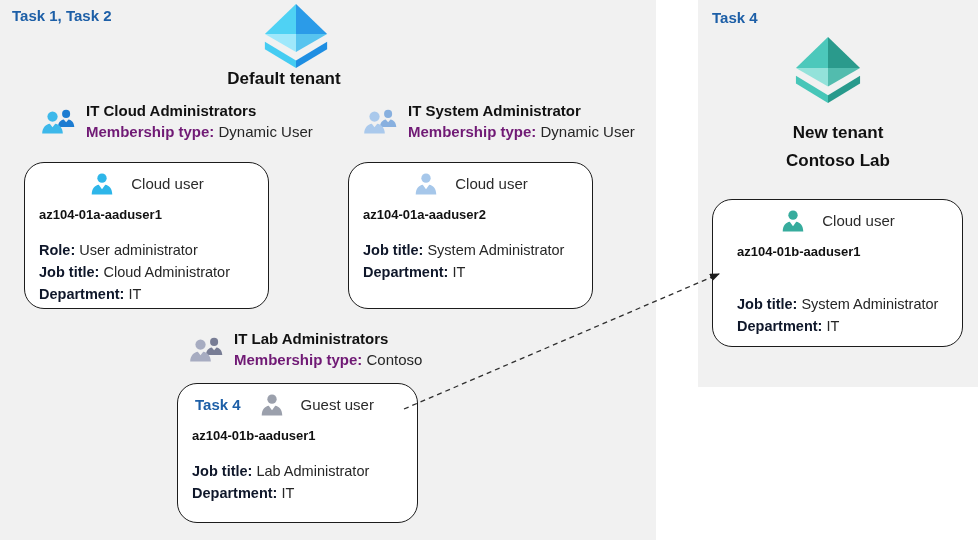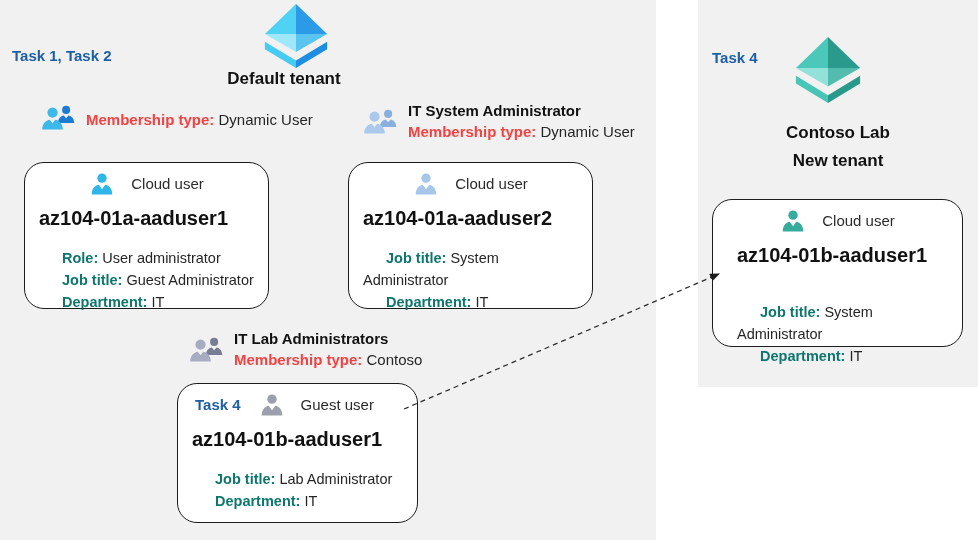--- a/index.html
+++ b/index.html
@@ -4,45 +4,45 @@
 <style>
   html,body { margin:0; padding:0; }
   .canvas {
     position:relative; width:978px; height:540px; background:#ffffff;
     font-family:"Liberation Sans", sans-serif; color:#1f1f1f; overflow:hidden;
   }
   .bg { position:absolute; }
   .bg-left  { left:0;   top:0; width:656px; height:540px; background:#f1f1f1; }
   .bg-right { left:698px;top:0; width:280px; height:387px; background:#f1f1f1; }
 
-  .task-label { position:absolute; font-weight:700; font-size:15px; color:#1d5fa7;margin-top:40px; }
+  .task-label { position:absolute; font-weight:700; font-size:15px; color:#1d5fa7; }
 
   .tenant-title { position:absolute; font-weight:700; font-size:17px; color:#111; text-align:center; }
   .tenant-title.two-line { line-height:1.62; }
 
   .pyramid { position:absolute; }
 
   .group { position:absolute; display:flex; align-items:center; gap:9px; }
   .grp-icon { width:37px; height:31px; flex:0 0 auto; }
   .group-title { font-weight:700; font-size:15px; color:#111; }
   .membership { font-size:15px; margin-top:4px; color:#262626; }
-  .membership b { color:#ef4444; }
+  .membership b { color:#701a75; }
 
   .card {
     position:absolute; background:#fff; border:1.4px solid #1c1c1c; border-radius:20px;
     box-sizing:border-box;
   }
   .card-head { display:flex; align-items:center; justify-content:center; gap:16px; margin-top:7px; }
   .card-head.left-head { justify-content:flex-start; padding-left:17px; }
   .user-icon { width:26px; height:26px; }
   .user-type { font-size:15px; color:#2b2b2b; }
   .task-inline { font-weight:700; font-size:15px; color:#1d5fa7; margin-right:2px; }
-  .card-name { margin:11px 14px 0; font-weight:700; font-size:20px; color:#111; }
+  .card-name { margin:11px 14px 0; font-weight:700; font-size:13px; color:#111; }
   .fields { margin:17px 14px 0; font-size:14.5px; line-height:1.52; color:#262626; }
-  .fields b { color:#0f766e;margin-left:23px; }
+  .fields b { color:#0f172a; }
   .card--right .card-name, .card--right .fields { margin-left:24px; }
   .card--right .fields { margin-top:34px; }
 
   .arrow-layer { position:absolute; left:0; top:0; pointer-events:none; }
 </style>
 </head>
 <body>
 
 <div class="canvas">
 
@@ -63,20 +63,21 @@
   <div class="tenant-title" style="left:174px; top:69px; width:220px;">Default tenant</div>
 
   <div class="group" style="left:40px; top:102px;">
     <svg class="grp-icon" viewBox="0 0 34 28">
       <circle cx="24" cy="7" r="3.7" fill="#1d7cd1"></circle>
       <path d="M16.5,19 C16.7,14.8 18.9,12.6 21.8,12.1 L24,14.8 L26.2,12.1 C29.1,12.6 31.3,14.8 31.5,19 Z" fill="#1d7cd1"></path>
       <circle cx="11.5" cy="9.5" r="4.7" fill="#3db8ea"></circle>
       <path d="M2,25 C2.2,19.3 5.4,16.6 9,16 L11.5,19.3 L14,16 C17.6,16.6 20.8,19.3 21,25 Z" fill="#3db8ea"></path>
     </svg>
     <div class="group-text">
+      <div class="group-title">IT Cloud Administrators</div>
       <div class="membership">
         <b>Membership type:</b> <span>Dynamic User</span>
       </div>
     </div>
   </div>
 
   <div class="group" style="left:362px; top:102px;">
     <svg class="grp-icon" viewBox="0 0 34 28">
       <circle cx="24" cy="7" r="3.7" fill="#88b0df"></circle>
       <path d="M16.5,19 C16.7,14.8 18.9,12.6 21.8,12.1 L24,14.8 L26.2,12.1 C29.1,12.6 31.3,14.8 31.5,19 Z" fill="#88b0df"></path>
@@ -95,21 +96,21 @@
     <div class="card-head">
       <svg class="user-icon" viewBox="0 0 24 23">
         <circle cx="12" cy="7" r="4.3" fill="#2eb6e9"></circle>
         <path d="M2.5,22 C2.7,16.5 5.5,13.8 9,13.2 L12,17.2 L15,13.2 C18.5,13.8 21.3,16.5 21.5,22 Z" fill="#2eb6e9"></path>
       </svg>
       <span class="user-type">Cloud user</span>
     </div>
     <div class="card-name">az104-01a-aaduser1</div>
     <div class="fields">
       <div class="field"><b>Role:</b> <span>User administrator</span></div>
-      <div class="field"><b>Job title:</b> <span>Guest Administrator</span></div>
+      <div class="field"><b>Job title:</b> <span>Cloud Administrator</span></div>
       <div class="field"><b>Department:</b> <span>IT</span></div>
     </div>
   </div>
 
   <div class="card" style="left:348px; top:162px; width:245px; height:147px;">
     <div class="card-head">
       <svg class="user-icon" viewBox="0 0 24 23">
         <circle cx="12" cy="7" r="4.3" fill="#a6c7ea"></circle>
         <path d="M2.5,22 C2.7,16.5 5.5,13.8 9,13.2 L12,17.2 L15,13.2 C18.5,13.8 21.3,16.5 21.5,22 Z" fill="#a6c7ea"></path>
       </svg>
@@ -155,22 +156,22 @@
 
   <svg class="pyramid" style="left:791px; top:36px;" width="74" height="68" viewBox="0 0 72 70">
     <polygon points="36,1 3,33 36,33" fill="#4cc8bb"></polygon>
     <polygon points="36,1 69,33 36,33" fill="#2a9a8c"></polygon>
     <polygon points="3,33 36,52 36,33" fill="#93e2da"></polygon>
     <polygon points="69,33 36,52 36,33" fill="#52bcae"></polygon>
     <polygon points="3,41 36,61 36,69 3,49" fill="#47c6b8"></polygon>
     <polygon points="36,61 69,41 69,49 36,69" fill="#289a8c"></polygon>
   </svg>
   <div class="tenant-title two-line" style="left:728px; top:119px; width:220px;">
+    <div>New tenant</div>
     <div>Contoso Lab</div>
-    <div>New tenant</div>
   </div>
 
   <div class="card card--right" style="left:712px; top:199px; width:251px; height:148px;">
     <div class="card-head">
       <svg class="user-icon" viewBox="0 0 24 23">
         <circle cx="12" cy="7" r="4.3" fill="#37ac9d"></circle>
         <path d="M2.5,22 C2.7,16.5 5.5,13.8 9,13.2 L12,17.2 L15,13.2 C18.5,13.8 21.3,16.5 21.5,22 Z" fill="#37ac9d"></path>
       </svg>
       <span class="user-type">Cloud user</span>
     </div>

